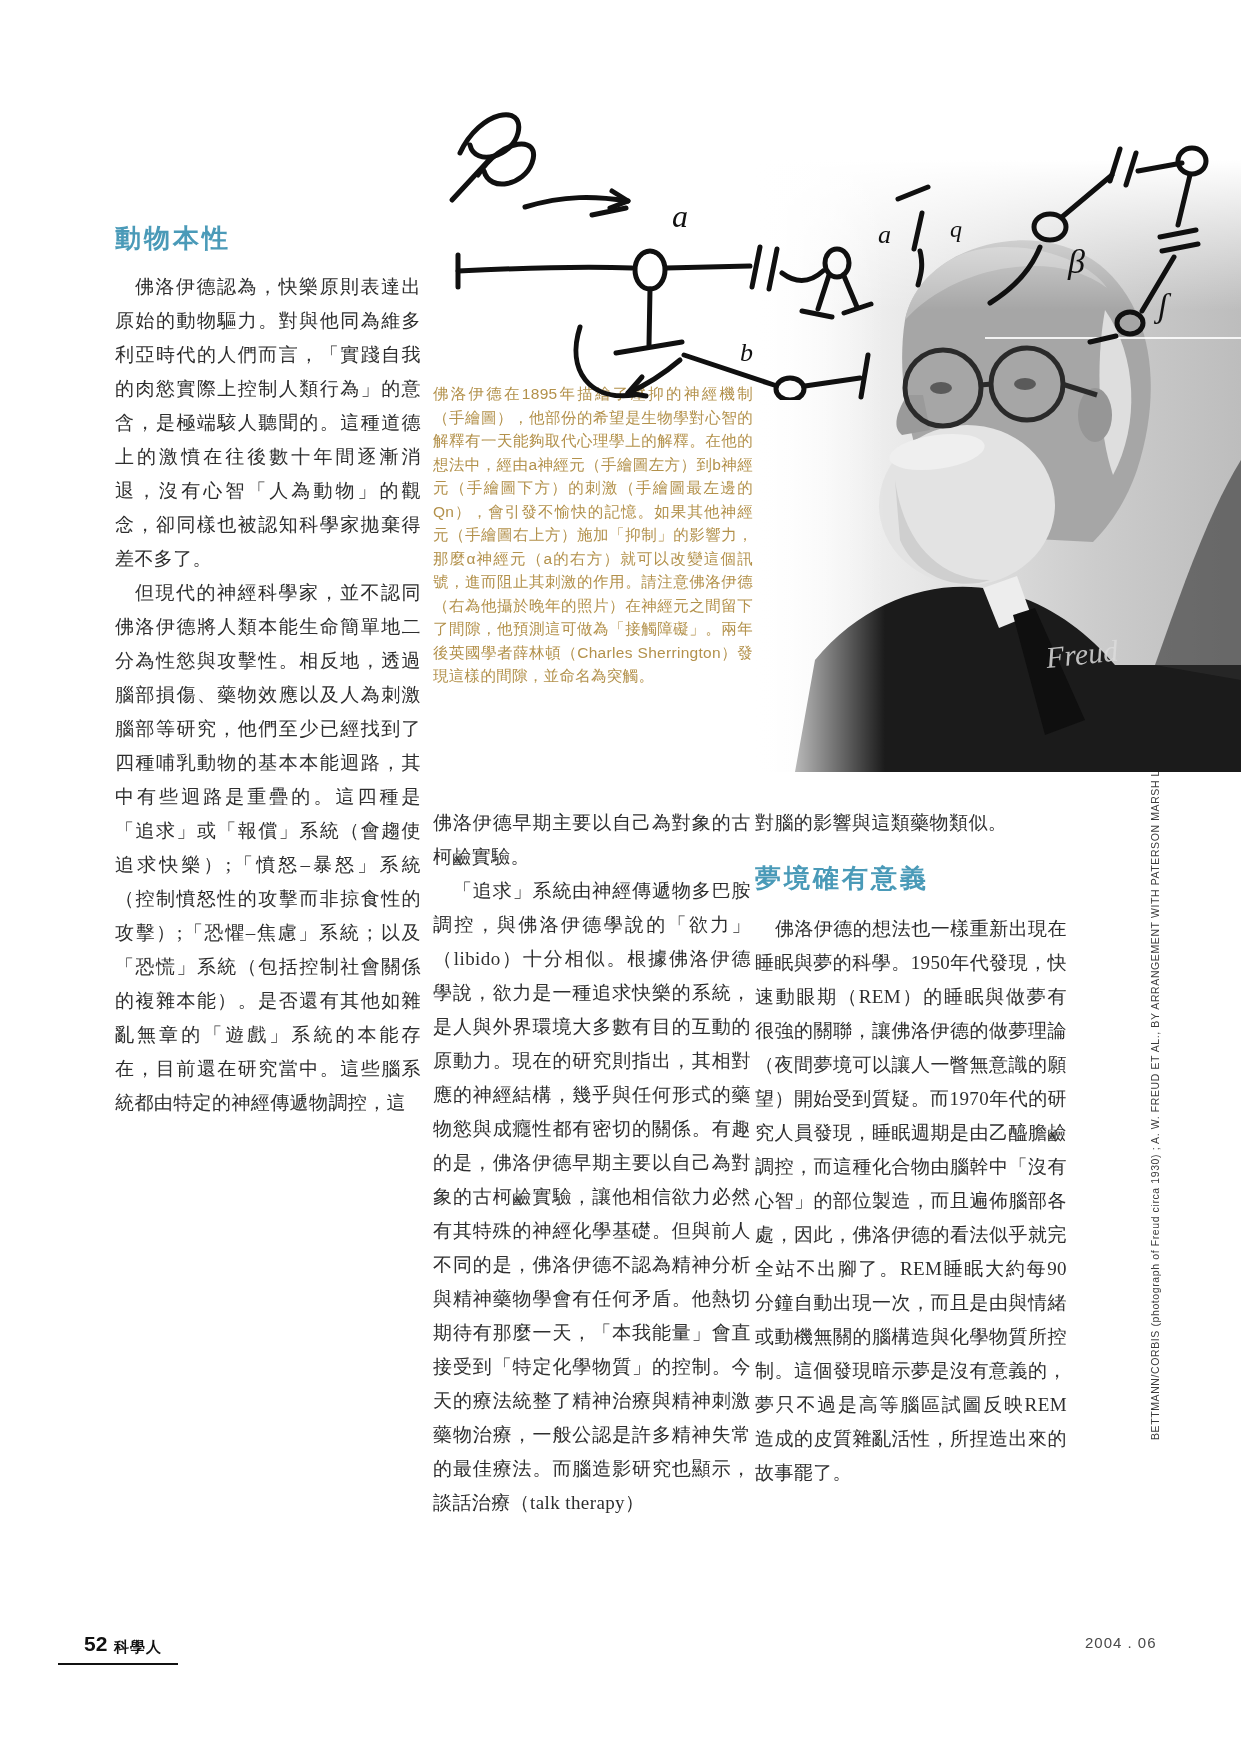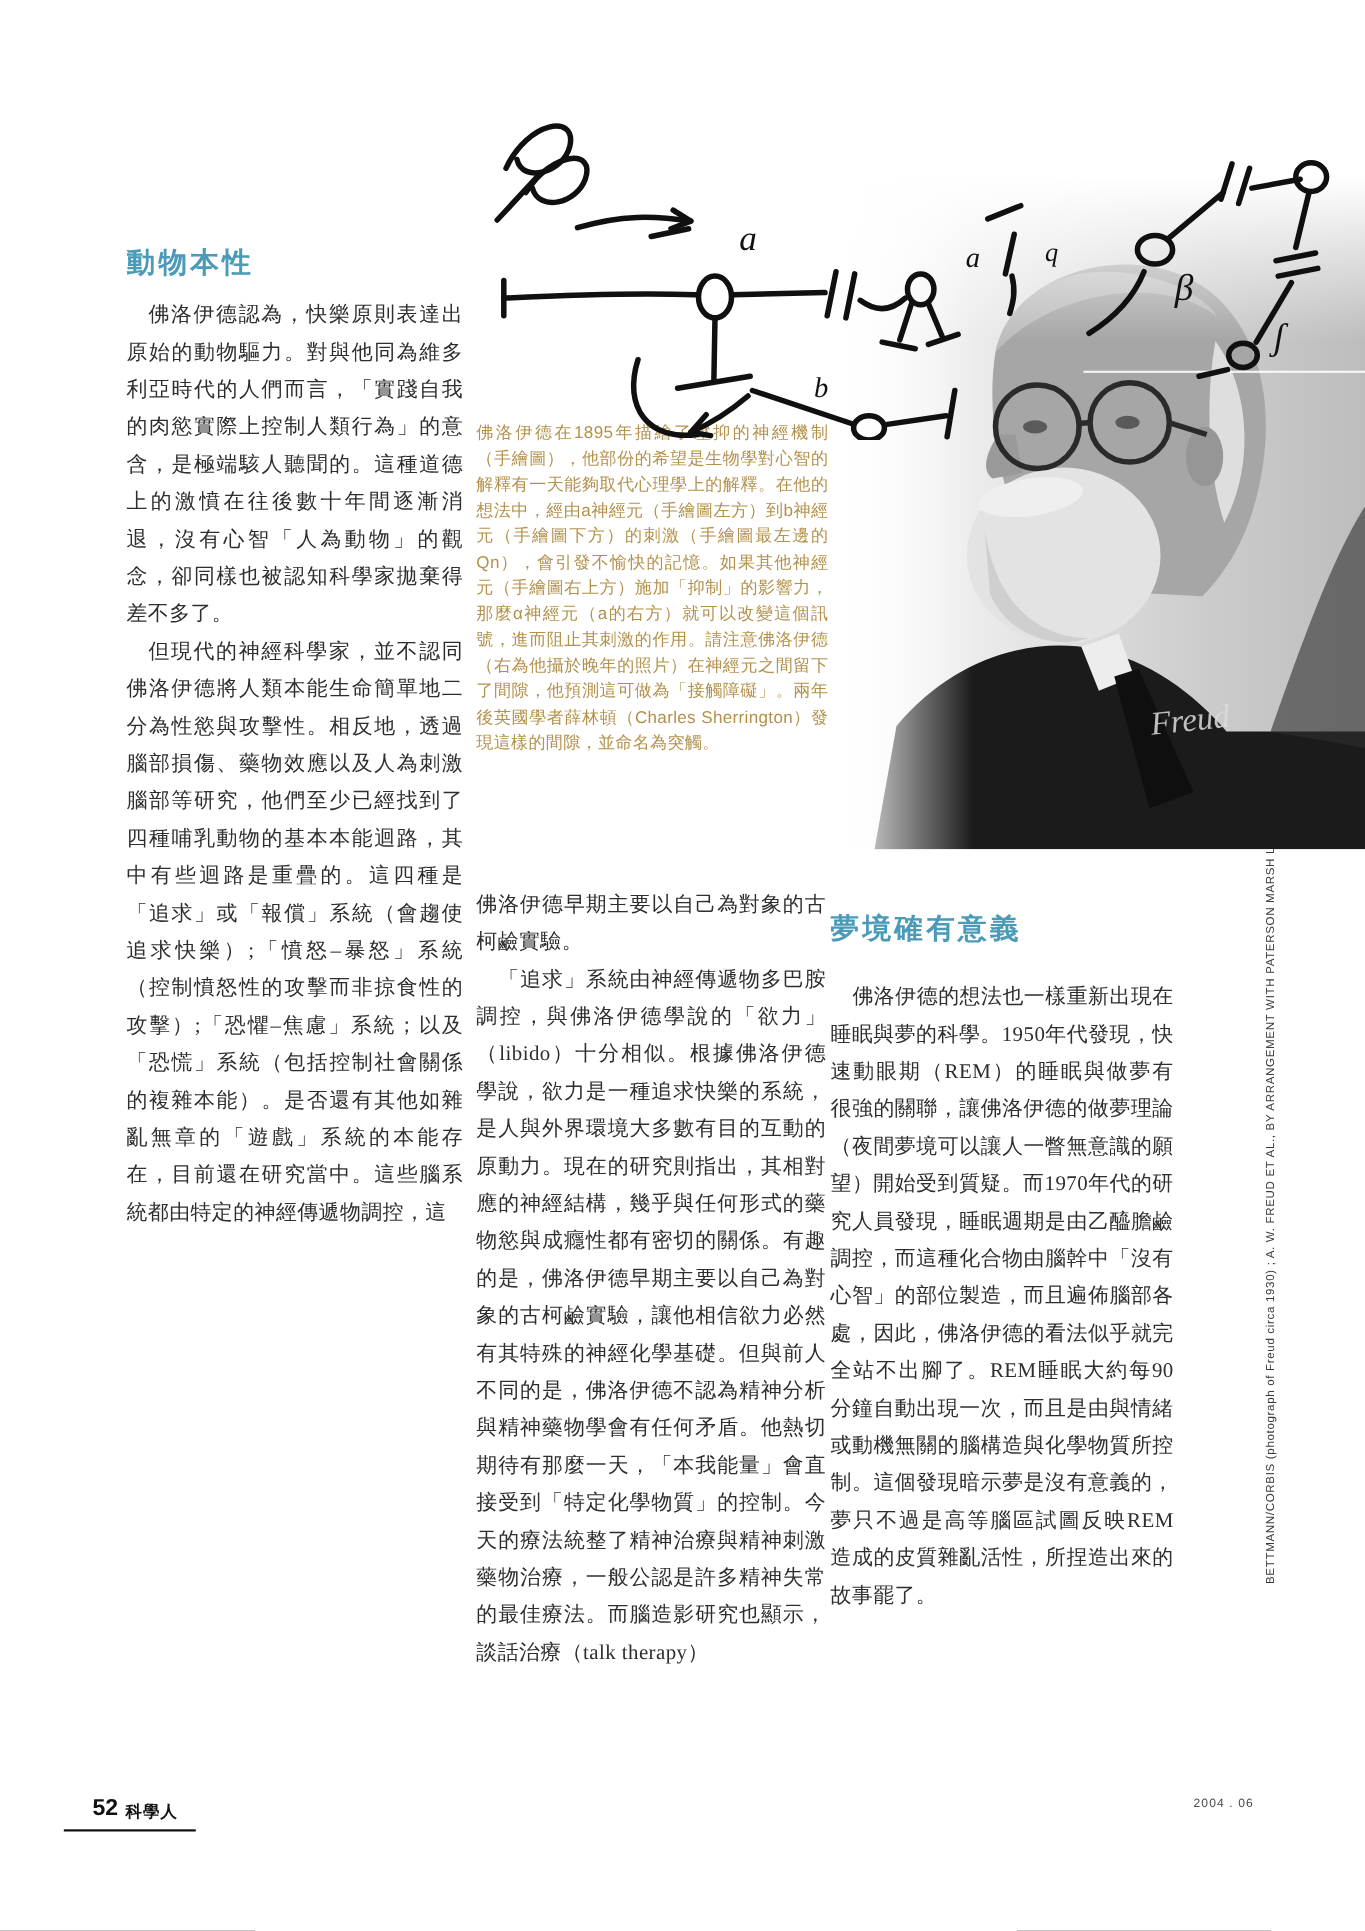--- a/index.html
+++ b/index.html
@@ -12,21 +12,21 @@
   .col p{margin:0;}
   .col p.indent{text-indent:1.05em;}
   h2.sect{
     font-family:Liberation Serif, serif;
     font-size:26px;font-weight:bold;color:#4a9ab8;letter-spacing:3px;margin:0;
   }
   #col1{left:115px;top:222px;width:306px;}
   #col1 h2.sect{margin-bottom:14px;}
   #col2{left:433px;top:806px;width:318px;}
   #col3{left:755px;top:806px;width:312px;}
-  #col3 h2.sect{margin-top:22px;margin-bottom:28px;}
+  #col3 h2.sect{margin-top:22px;margin-bottom:16px;}
   #caption{
     position:absolute;left:433px;top:382px;width:320px;
     font-size:15.5px;line-height:23.5px;color:#b3914b;text-align:justify;letter-spacing:0.3px;
     font-family:"Liberation Sans","DejaVu Sans",sans-serif;
   }
   #photo-wrap{position:absolute;left:755px;top:160px;width:486px;height:612px;z-index:1;}
   #sketch-wrap{position:absolute;left:430px;top:55px;width:780px;height:345px;z-index:3;}
   #photo-hairline{position:absolute;left:985px;top:337px;width:256px;height:2px;background:rgba(255,255,255,0.85);z-index:2;}
   #credit{
     position:absolute;left:1149px;top:772px;height:668px;width:20px;
@@ -38,21 +38,21 @@
   #footer-pagenum{
     position:absolute;left:84px;top:1632px;
     font-family:"Liberation Sans","DejaVu Sans",sans-serif;font-weight:bold;font-size:21px;color:#111;
   }
   #footer-mag{
     position:absolute;left:114px;top:1638px;
     font-family:"Liberation Sans","DejaVu Sans",sans-serif;font-weight:bold;font-size:15px;color:#111;letter-spacing:1px;
   }
   #footer-issue{
     position:absolutE;position:absolute;left:1085px;top:1634px;
-    font-family:"Liberation Sans","DejaVu Sans",sans-serif;font-size:11px;color:#4a4a4a;letter-spacing:1px;text-align:center;
+    font-family:"Liberation Sans","DejaVu Sans",sans-serif;font-size:15px;color:#4a4a4a;letter-spacing:1px;text-align:center;
   }
   svg text.sketch-label{font-family:"Liberation Serif","DejaVu Serif",serif;font-style:italic;fill:#111;}
 </style>
 </head>
 <body>
 
 <div id="page">
 
   <div id="photo-wrap">
     <svg width="486" height="612" viewBox="0 0 486 612">
@@ -186,20 +186,21 @@
     <p class="indent">佛洛伊德認為，快樂原則表達出原始的動物驅力。對與他同為維多利亞時代的人們而言，「實踐自我的肉慾實際上控制人類行為」的意含，是極端駭人聽聞的。這種道德上的激憤在往後數十年間逐漸消退，沒有心智「人為動物」的觀念，卻同樣也被認知科學家拋棄得差不多了。</p>
     <p class="indent">但現代的神經科學家，並不認同佛洛伊德將人類本能生命簡單地二分為性慾與攻擊性。相反地，透過腦部損傷、藥物效應以及人為刺激腦部等研究，他們至少已經找到了四種哺乳動物的基本本能迴路，其中有些迴路是重疊的。這四種是「追求」或「報償」系統（會趨使追求快樂）;「憤怒–暴怒」系統（控制憤怒性的攻擊而非掠食性的攻擊）;「恐懼–焦慮」系統；以及「恐慌」系統（包括控制社會關係的複雜本能）。是否還有其他如雜亂無章的「遊戲」系統的本能存在，目前還在研究當中。這些腦系統都由特定的神經傳遞物調控，這</p>
   </div>
 
   <div id="col2" class="col">
     <p>佛洛伊德早期主要以自己為對象的古柯鹼實驗。</p>
     <p class="indent">「追求」系統由神經傳遞物多巴胺調控，與佛洛伊德學說的「欲力」（libido）十分相似。根據佛洛伊德學說，欲力是一種追求快樂的系統，是人與外界環境大多數有目的互動的原動力。現在的研究則指出，其相對應的神經結構，幾乎與任何形式的藥物慾與成癮性都有密切的關係。有趣的是，佛洛伊德早期主要以自己為對象的古柯鹼實驗，讓他相信欲力必然有其特殊的神經化學基礎。但與前人不同的是，佛洛伊德不認為精神分析與精神藥物學會有任何矛盾。他熱切期待有那麼一天，「本我能量」會直接受到「特定化學物質」的控制。今天的療法統整了精神治療與精神刺激藥物治療，一般公認是許多精神失常的最佳療法。而腦造影研究也顯示，談話治療（talk therapy）</p>
   </div>
 
   <div id="col3" class="col">
+    <p>對腦的影響與這類藥物類似。</p>
     <h2 class="sect">夢境確有意義</h2>
     <p class="indent">佛洛伊德的想法也一樣重新出現在睡眠與夢的科學。1950年代發現，快速動眼期（REM）的睡眠與做夢有很強的關聯，讓佛洛伊德的做夢理論（夜間夢境可以讓人一瞥無意識的願望）開始受到質疑。而1970年代的研究人員發現，睡眠週期是由乙醯膽鹼調控，而這種化合物由腦幹中「沒有心智」的部位製造，而且遍佈腦部各處，因此，佛洛伊德的看法似乎就完全站不出腳了。REM睡眠大約每90分鐘自動出現一次，而且是由與情緒或動機無關的腦構造與化學物質所控制。這個發現暗示夢是沒有意義的，夢只不過是高等腦區試圖反映REM造成的皮質雜亂活性，所捏造出來的故事罷了。</p>
   </div>
 
   <div id="credit">BETTMANN/CORBIS (photograph of Freud circa 1930) ; A. W. FREUD ET AL., BY ARRANGEMENT WITH PATERSON MARSH LTD., LONDON (drawing)</div>
 
   <div id="footer-pagenum">52</div>
   <div id="footer-mag">科學人</div>
   <div id="footer-line"></div>
   <div id="footer-issue">2004 . 06</div>

